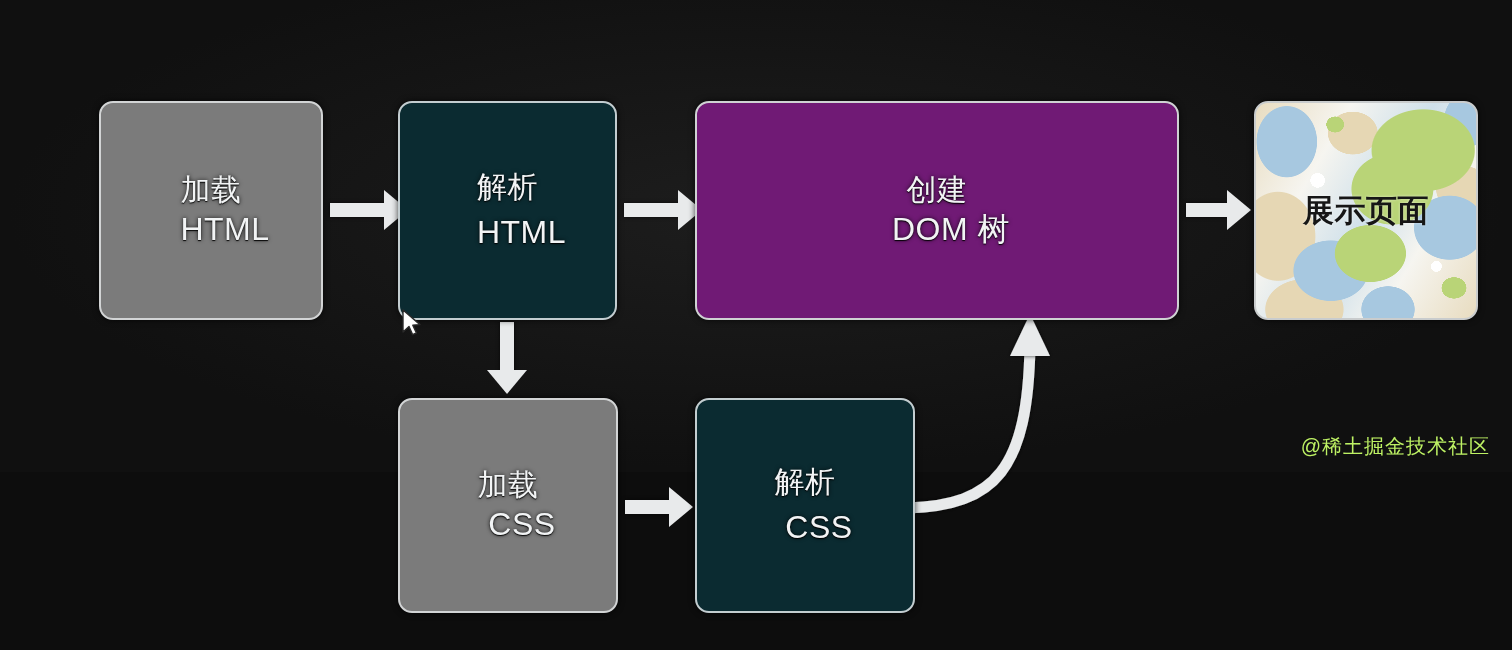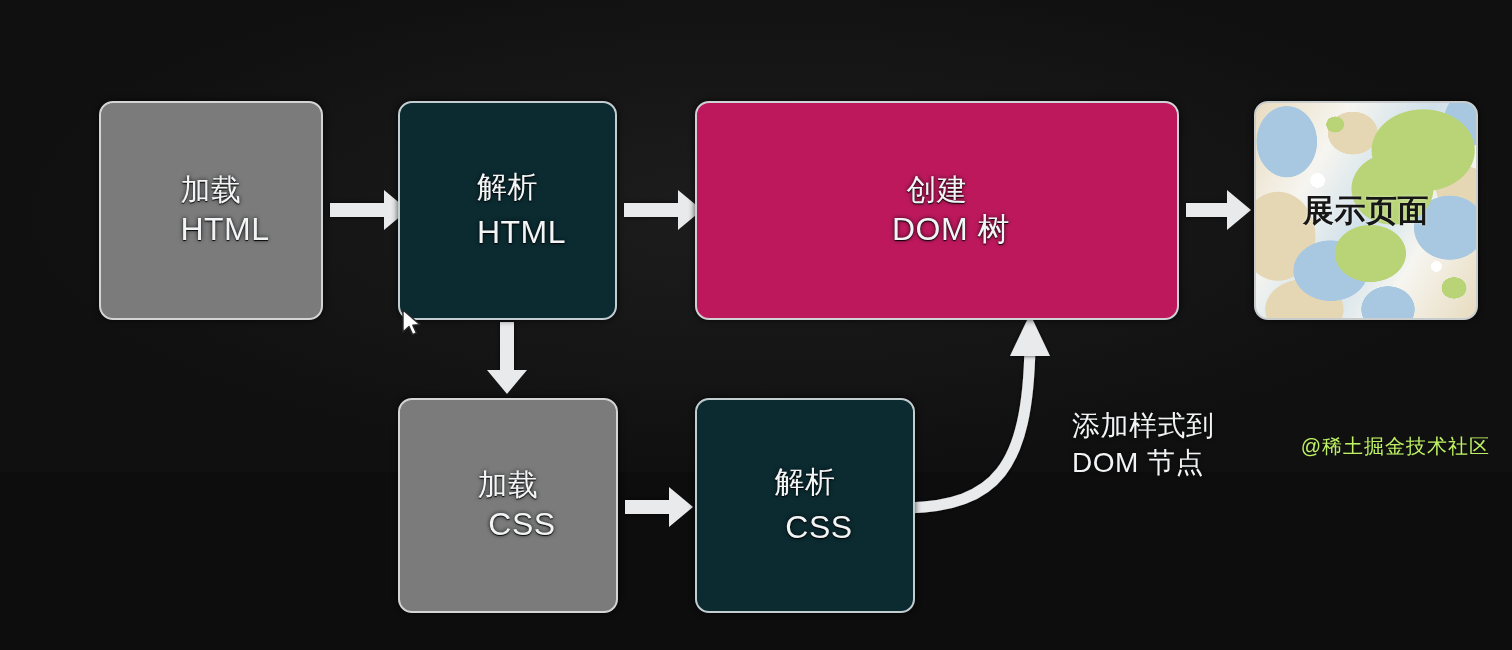--- a/index.html
+++ b/index.html
@@ -48,21 +48,21 @@
     text-shadow: 0 0 4px rgba(0,0,0,0.8), 0 1px 1px rgba(0,0,0,0.9);
     line-height: 1.28;
     white-space: nowrap;
     letter-spacing: 0.5px;
   }
   .node .line.cn { font-size: 30px; }
   .node .line.en { font-size: 32px; margin-left: 28px; }
 
   .node.gray   { background: #7b7b7b; border-color: #d2d4d5; }
   .node.teal   { background: #0b2b31; border-color: #c3cdd0; gap: 6px; }
-  .node.maroon { background: #be185d; border-color: #cfd2d3; }
+  .node.maroon { background: #701a75; border-color: #cfd2d3; }
 
   
   #node-load-html   { left: 99px;  top: 101px; width: 224px; height: 219px; }
   #node-parse-html  { left: 398px; top: 101px; width: 219px; height: 219px; }
   #node-create-dom  { left: 695px; top: 101px; width: 484px; height: 219px; }
   #node-show-page   { left: 1254px;top: 101px; width: 224px; height: 219px; }
   #node-load-css    { left: 398px; top: 398px; width: 220px; height: 215px; }
   #node-parse-css   { left: 695px; top: 398px; width: 220px; height: 215px; }
 
   
@@ -231,24 +231,20 @@
   <div class="node gray" id="node-load-css">
     <span class="line cn">加载</span>
     <span class="line en">CSS</span>
   </div>
 
   <div class="node teal" id="node-parse-css">
     <span class="line cn">解析</span>
     <span class="line en">CSS</span>
   </div>
 
-  <div id="curve-label">
-    <div>添加样式到</div>
-    <div>DOM 节点</div>
-  </div>
 
   <div id="watermark">@稀土掘金技术社区</div>
 
   <svg id="mouse-cursor" viewBox="0 0 24 32">
     <path d="M3 2 L3 24 L9 18.5 L12.6 26.6 L16.4 25 L12.8 17.1 L20 16.6 Z" fill="#ffffff" stroke="#2a2a2a" stroke-width="1.4" stroke-linejoin="round"></path>
   </svg>
 
 </div>
 
 </body></html>

